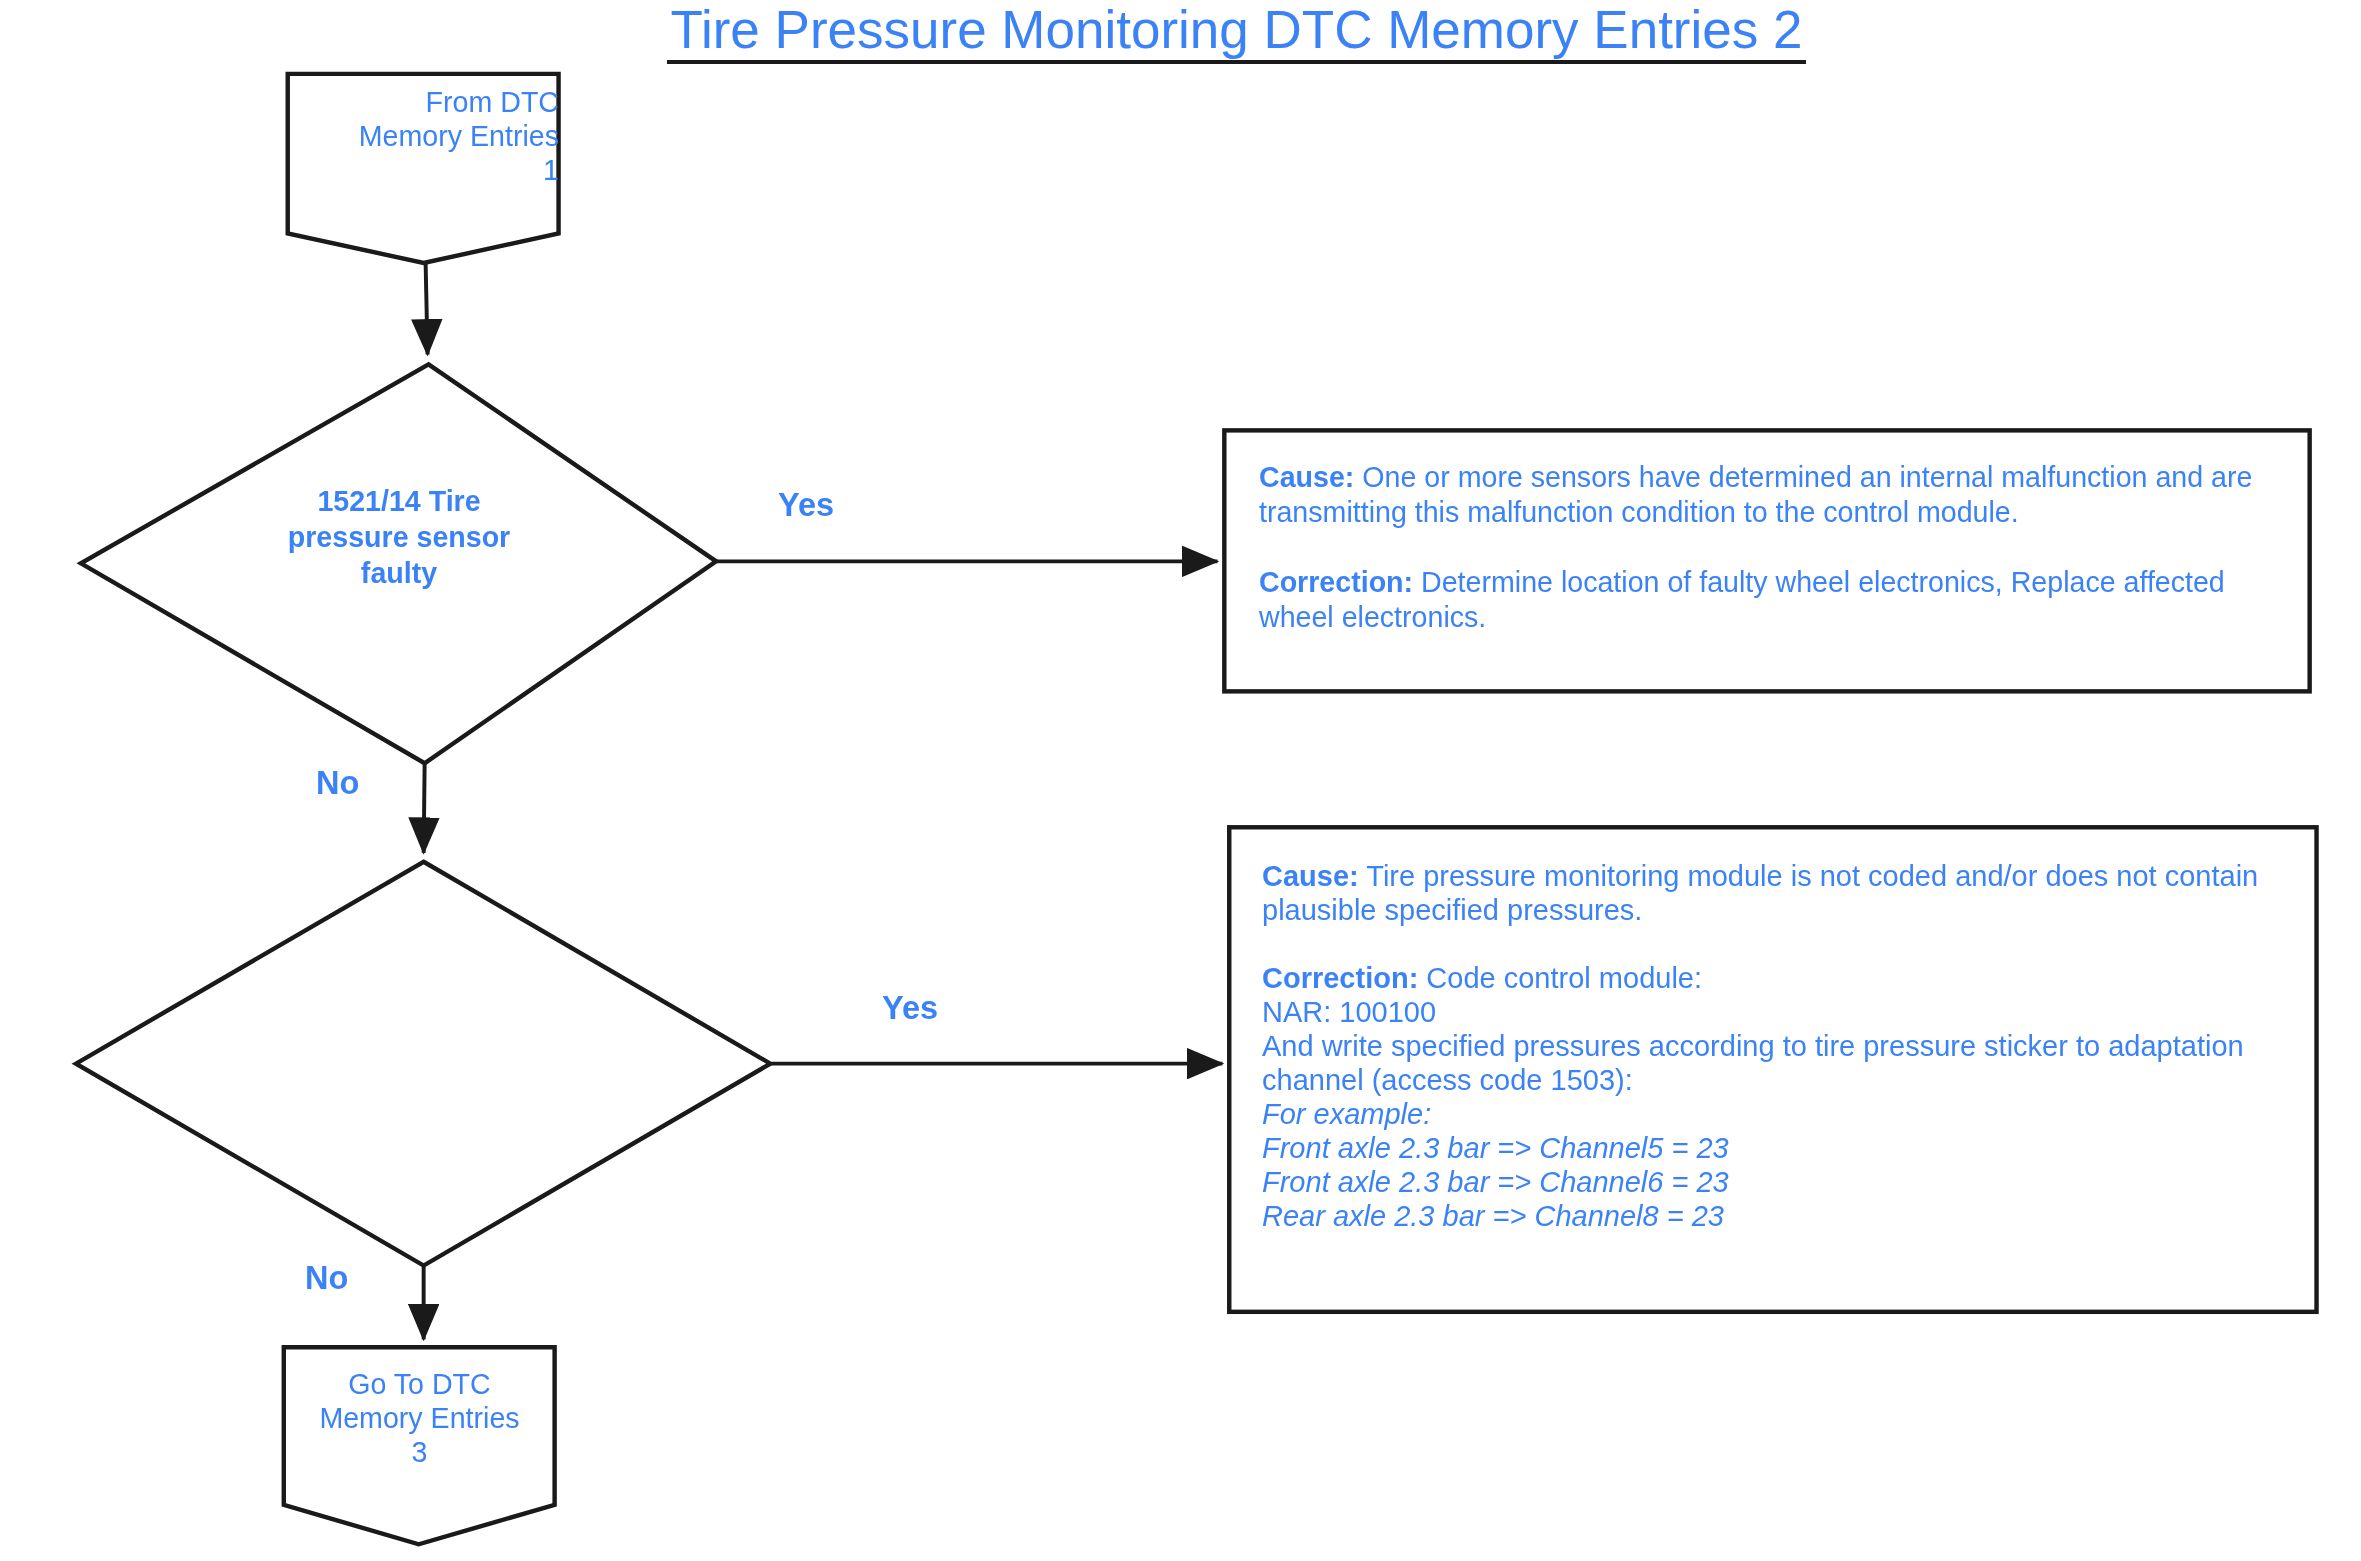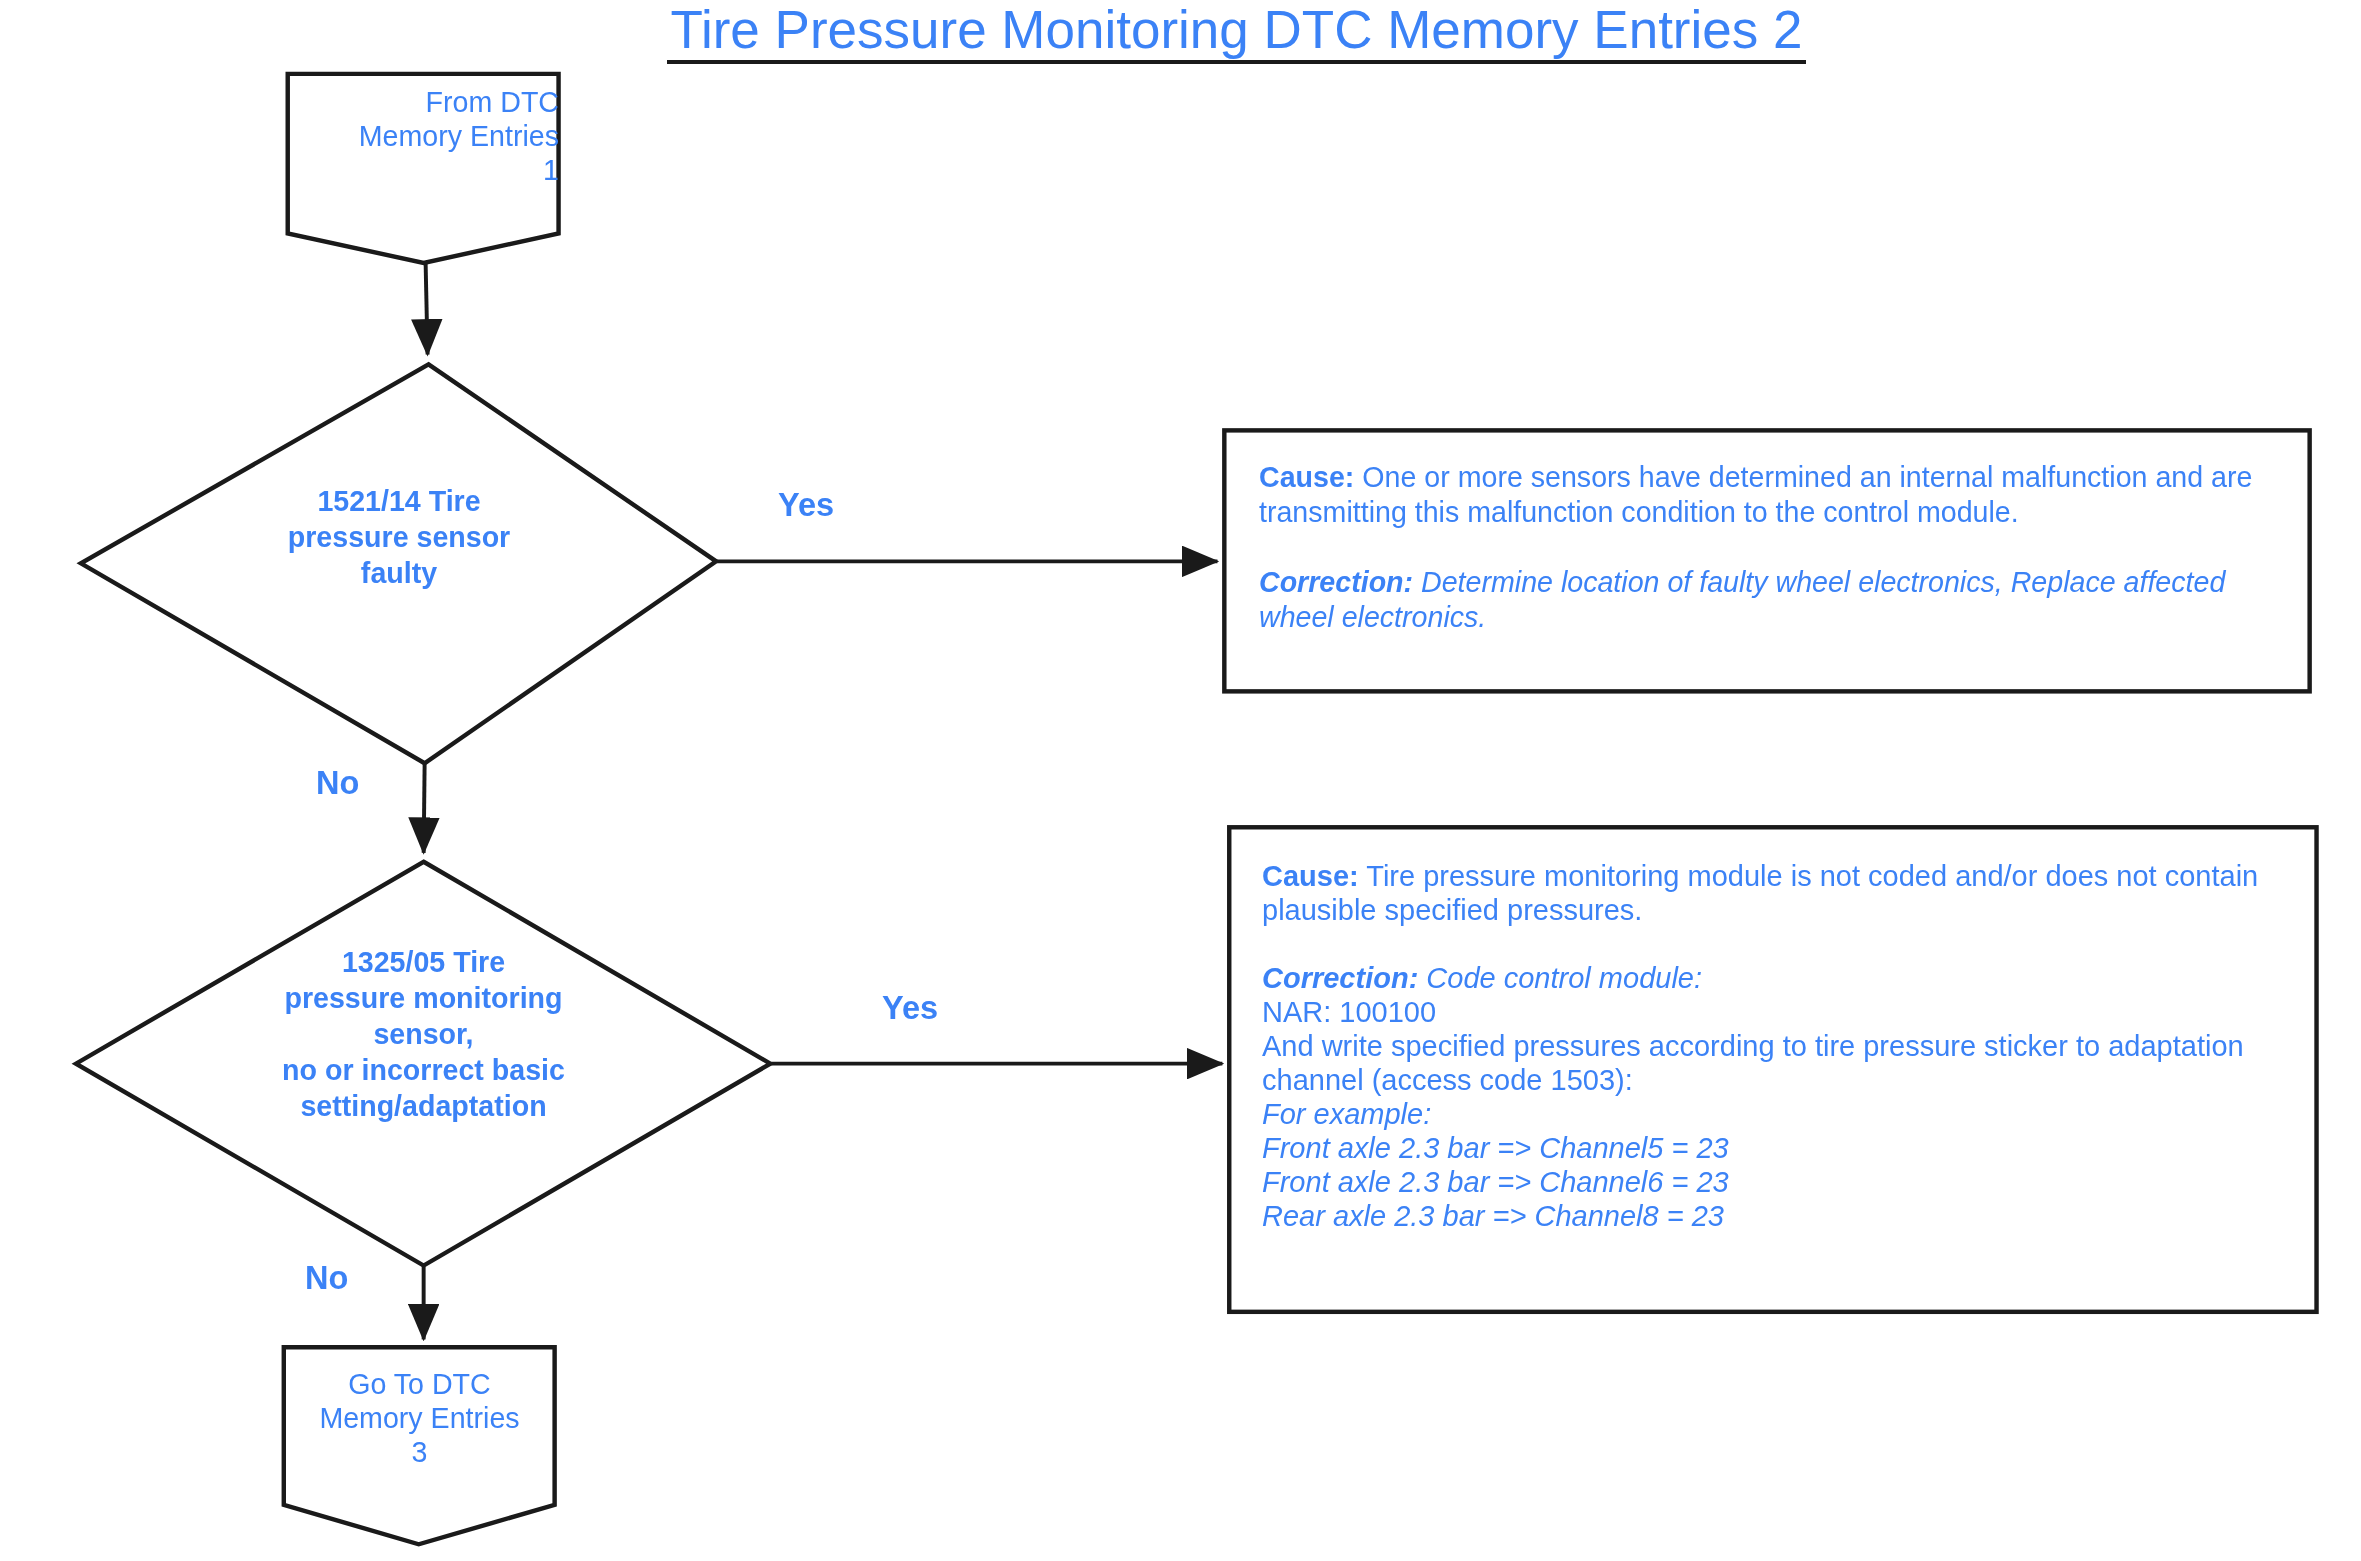--- a/index.html
+++ b/index.html
@@ -104,21 +104,21 @@
     width: 1029px;
   }
   .box2-text {
     left: 1262px;
     top: 859px;
     width: 1042px;
     font-size: 29px;
     line-height: 34px;
   }
   .box-text p { margin: 0; }
-  .box-text p.gap { margin-top: 35px; font-style: italic; }
+  .box-text p.gap { margin-top: 35px; }
   .box2-text p.gap { margin-top: 34px; }
   .b { font-weight: bold; }
   .i { font-style: italic; }
 </style>
 </head>
 <body>
 
 <div class="canvas">
 
   <svg class="wires" viewBox="0 0 2397 1585">
@@ -147,25 +147,20 @@
   </div>
 
   <div class="abs node-text connector-start">From DTC
 Memory Entries
 1</div>
 
   <div class="abs diamond-text decision1-text">1521/14 Tire
 pressure sensor
 faulty</div>
 
-  <div class="abs diamond-text decision2-text">1325/05 Tire
-pressure monitoring
-sensor,
-no or incorrect basic
-setting/adaptation</div>
 
   <div class="abs node-text connector-end">Go To DTC
 Memory Entries
 3</div>
 
   <div class="abs edge-label yes1">Yes</div>
   <div class="abs edge-label no1">No</div>
   <div class="abs edge-label yes2">Yes</div>
   <div class="abs edge-label no2">No</div>
 

